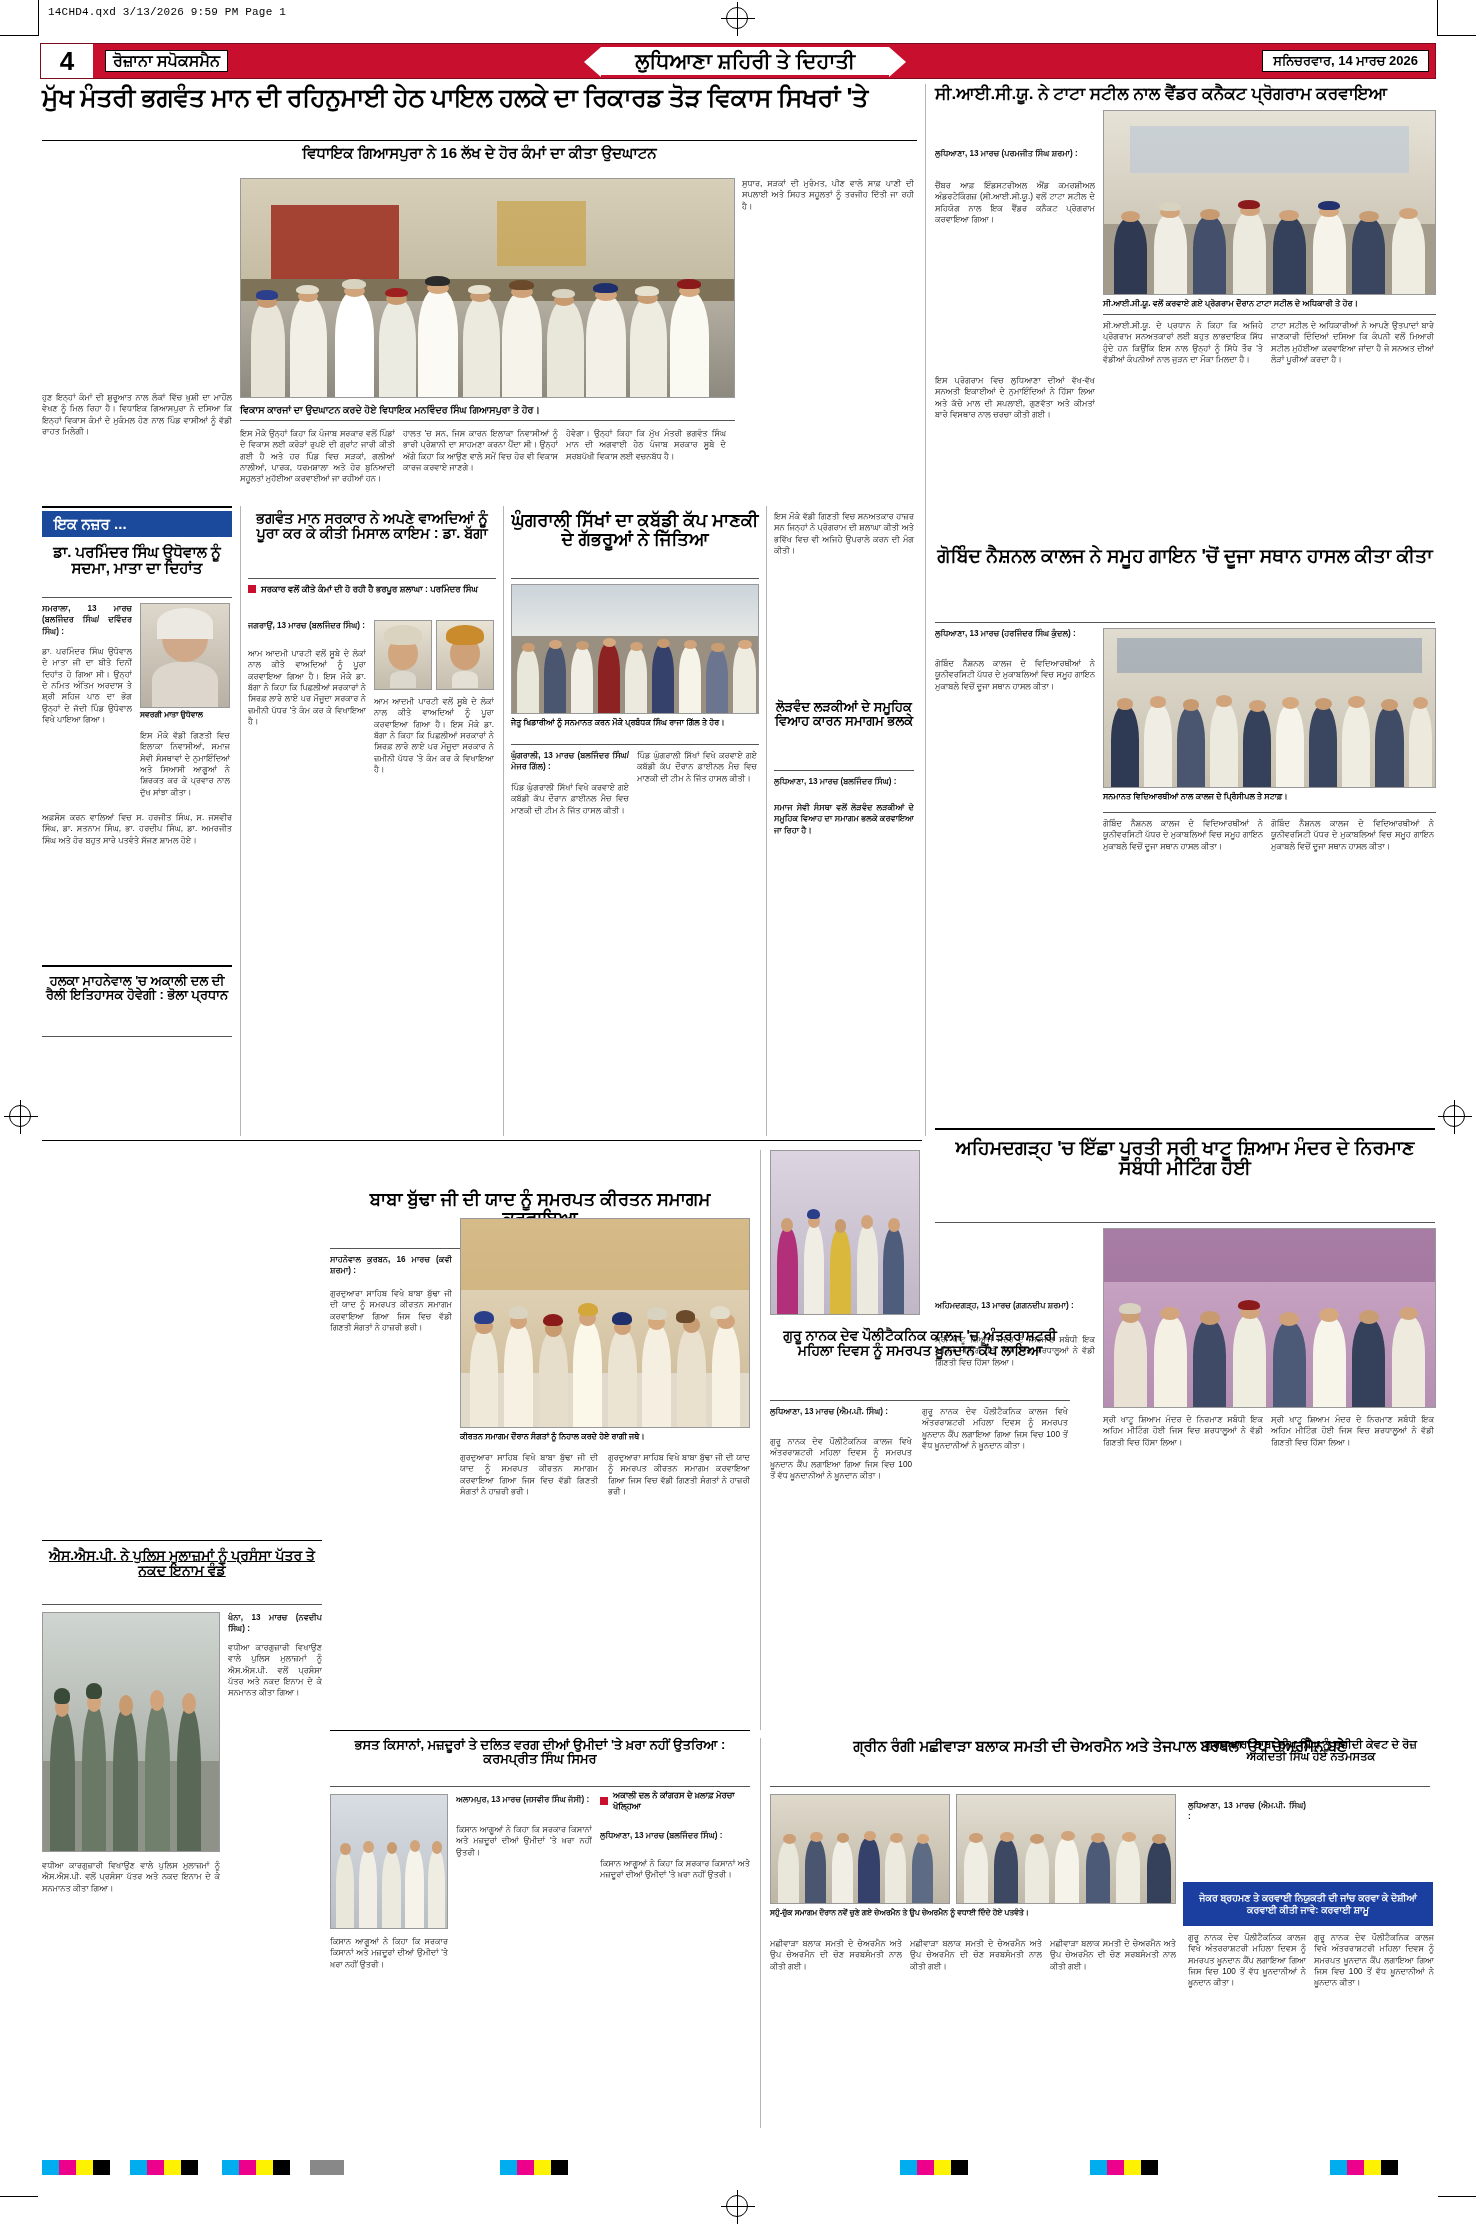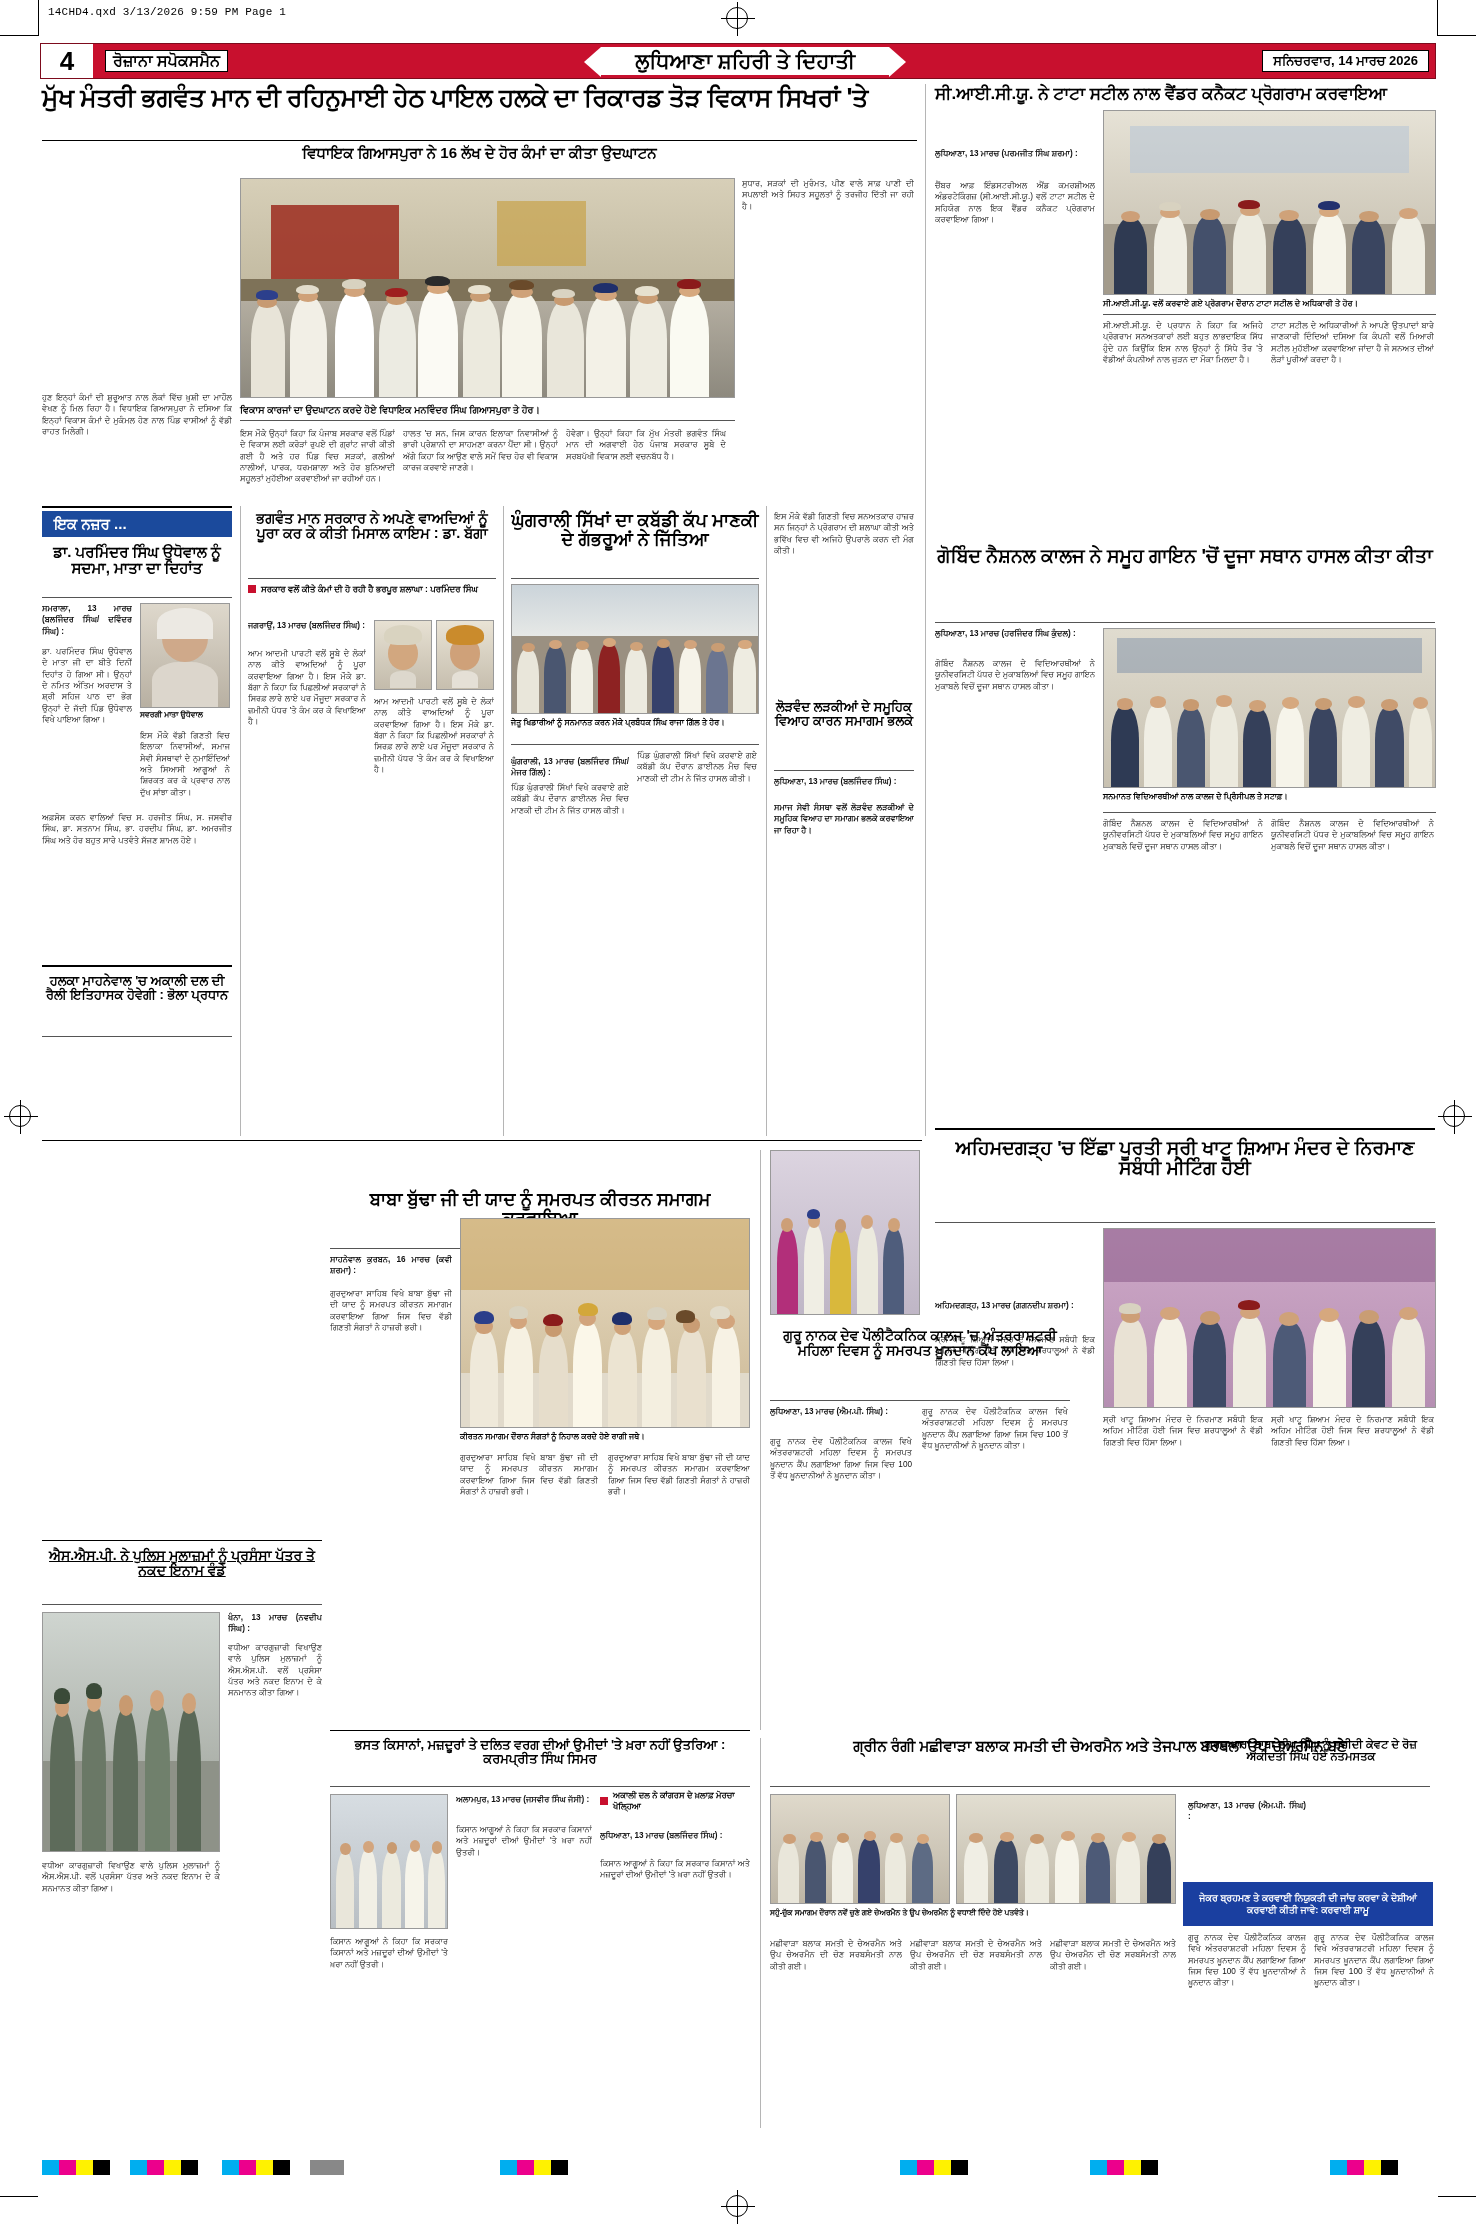--- a/index.html
+++ b/index.html
@@ -146,20 +146,21 @@
   <div class="thinrule" style="left:240px;top:420px;width:495px;"></div>
 
   <div class="col-txt" style="left:42px;top:392px;width:190px;height:160px;">ਹੁਣ ਇਨ੍ਹਾਂ ਕੰਮਾਂ ਦੀ ਸ਼ੁਰੂਆਤ ਨਾਲ ਲੋਕਾਂ ਵਿੱਚ ਖ਼ੁਸ਼ੀ ਦਾ ਮਾਹੌਲ ਵੇਖਣ ਨੂੰ ਮਿਲ ਰਿਹਾ ਹੈ। ਵਿਧਾਇਕ ਗਿਆਸਪੁਰਾ ਨੇ ਦਸਿਆ ਕਿ ਇਨ੍ਹਾਂ ਵਿਕਾਸ ਕੰਮਾਂ ਦੇ ਮੁਕੰਮਲ ਹੋਣ ਨਾਲ ਪਿੰਡ ਵਾਸੀਆਂ ਨੂੰ ਵੱਡੀ ਰਾਹਤ ਮਿਲੇਗੀ।</div>
   <div class="col-txt" style="left:240px;top:428px;width:155px;height:130px;">ਇਸ ਮੌਕੇ ਉਨ੍ਹਾਂ ਕਿਹਾ ਕਿ ਪੰਜਾਬ ਸਰਕਾਰ ਵਲੋਂ ਪਿੰਡਾਂ ਦੇ ਵਿਕਾਸ ਲਈ ਕਰੋੜਾਂ ਰੁਪਏ ਦੀ ਗ੍ਰਾਂਟ ਜਾਰੀ ਕੀਤੀ ਗਈ ਹੈ ਅਤੇ ਹਰ ਪਿੰਡ ਵਿਚ ਸੜਕਾਂ, ਗਲੀਆਂ ਨਾਲੀਆਂ, ਪਾਰਕ, ਧਰਮਸ਼ਾਲਾ ਅਤੇ ਹੋਰ ਬੁਨਿਆਦੀ ਸਹੂਲਤਾਂ ਮੁਹੱਈਆ ਕਰਵਾਈਆਂ ਜਾ ਰਹੀਆਂ ਹਨ।</div>
   <div class="col-txt" style="left:566px;top:428px;width:160px;height:130px;">ਹੋਵੇਗਾ। ਉਨ੍ਹਾਂ ਕਿਹਾ ਕਿ ਮੁੱਖ ਮੰਤਰੀ ਭਗਵੰਤ ਸਿੰਘ ਮਾਨ ਦੀ ਅਗਵਾਈ ਹੇਠ ਪੰਜਾਬ ਸਰਕਾਰ ਸੂਬੇ ਦੇ ਸਰਬਪੱਖੀ ਵਿਕਾਸ ਲਈ ਵਚਨਬੱਧ ਹੈ।</div>
   <div class="col-txt" style="left:403px;top:428px;width:155px;height:130px;">ਹਾਲਤ 'ਚ ਸਨ, ਜਿਸ ਕਾਰਨ ਇਲਾਕਾ ਨਿਵਾਸੀਆਂ ਨੂੰ ਭਾਰੀ ਪ੍ਰੇਸ਼ਾਨੀ ਦਾ ਸਾਹਮਣਾ ਕਰਨਾ ਪੈਂਦਾ ਸੀ। ਉਨ੍ਹਾਂ ਅੱਗੇ ਕਿਹਾ ਕਿ ਆਉਣ ਵਾਲੇ ਸਮੇਂ ਵਿਚ ਹੋਰ ਵੀ ਵਿਕਾਸ ਕਾਰਜ ਕਰਵਾਏ ਜਾਣਗੇ।</div>
   <div class="col-txt" style="left:742px;top:178px;width:172px;height:380px;">ਸੁਧਾਰ, ਸੜਕਾਂ ਦੀ ਮੁਰੰਮਤ, ਪੀਣ ਵਾਲੇ ਸਾਫ਼ ਪਾਣੀ ਦੀ ਸਪਲਾਈ ਅਤੇ ਸਿਹਤ ਸਹੂਲਤਾਂ ਨੂੰ ਤਰਜੀਹ ਦਿੱਤੀ ਜਾ ਰਹੀ ਹੈ।</div>
 
   <div class="col-txt" style="left:935px;top:148px;width:160px;height:30px;font-weight:bold;">ਲੁਧਿਆਣਾ, 13 ਮਾਰਚ (ਪਰਮਜੀਤ ਸਿੰਘ ਸ਼ਰਮਾ) :</div>
   <div class="col-txt" style="left:935px;top:180px;width:160px;height:190px;">ਚੈਂਬਰ ਆਫ਼ ਇੰਡਸਟਰੀਅਲ ਐਂਡ ਕਮਰਸ਼ੀਅਲ ਅੰਡਰਟੇਕਿੰਗਜ਼ (ਸੀ.ਆਈ.ਸੀ.ਯੂ.) ਵਲੋਂ ਟਾਟਾ ਸਟੀਲ ਦੇ ਸਹਿਯੋਗ ਨਾਲ ਇਕ ਵੈਂਡਰ ਕਨੈਕਟ ਪ੍ਰੋਗਰਾਮ ਕਰਵਾਇਆ ਗਿਆ।</div>
+  <div class="col-txt" style="left:935px;top:375px;width:160px;height:225px;">ਇਸ ਪ੍ਰੋਗਰਾਮ ਵਿਚ ਲੁਧਿਆਣਾ ਦੀਆਂ ਵੱਖ-ਵੱਖ ਸਨਅਤੀ ਇਕਾਈਆਂ ਦੇ ਨੁਮਾਇੰਦਿਆਂ ਨੇ ਹਿੱਸਾ ਲਿਆ ਅਤੇ ਕੱਚੇ ਮਾਲ ਦੀ ਸਪਲਾਈ, ਗੁਣਵੱਤਾ ਅਤੇ ਕੀਮਤਾਂ ਬਾਰੇ ਵਿਸਥਾਰ ਨਾਲ ਚਰਚਾ ਕੀਤੀ ਗਈ।</div>
   <div class="col-txt" style="left:1103px;top:320px;width:160px;height:280px;">ਸੀ.ਆਈ.ਸੀ.ਯੂ. ਦੇ ਪ੍ਰਧਾਨ ਨੇ ਕਿਹਾ ਕਿ ਅਜਿਹੇ ਪ੍ਰੋਗਰਾਮ ਸਨਅਤਕਾਰਾਂ ਲਈ ਬਹੁਤ ਲਾਭਦਾਇਕ ਸਿੱਧ ਹੁੰਦੇ ਹਨ ਕਿਉਂਕਿ ਇਸ ਨਾਲ ਉਨ੍ਹਾਂ ਨੂੰ ਸਿੱਧੇ ਤੌਰ 'ਤੇ ਵੱਡੀਆਂ ਕੰਪਨੀਆਂ ਨਾਲ ਜੁੜਨ ਦਾ ਮੌਕਾ ਮਿਲਦਾ ਹੈ।</div>
   <div class="col-txt" style="left:1271px;top:320px;width:163px;height:280px;">ਟਾਟਾ ਸਟੀਲ ਦੇ ਅਧਿਕਾਰੀਆਂ ਨੇ ਆਪਣੇ ਉਤਪਾਦਾਂ ਬਾਰੇ ਜਾਣਕਾਰੀ ਦਿੰਦਿਆਂ ਦਸਿਆ ਕਿ ਕੰਪਨੀ ਵਲੋਂ ਮਿਆਰੀ ਸਟੀਲ ਮੁਹੱਈਆ ਕਰਵਾਇਆ ਜਾਂਦਾ ਹੈ ਜੋ ਸਨਅਤ ਦੀਆਂ ਲੋੜਾਂ ਪੂਰੀਆਂ ਕਰਦਾ ਹੈ।</div>
 
   <div class="photo" style="left:1103px;top:110px;width:333px;height:185px;">
     <div class="ph-inner">
       <div class="wall" style="height:62%;background:linear-gradient(#e6e2d6,#cfc9ba);"></div>
       <div style="position:absolute;left:0;right:0;bottom:0;height:38%;background:#a39b8c;"></div>
       <div style="position:absolute;left:8%;top:8%;width:84%;height:26%;background:#b9c7d6;opacity:.6;"></div>
       <div class="crowd" style="height:56%;">
         <div class="fig" style="left:3%;width:10%;height:74%;background:#2f3a52;"></div>
@@ -259,21 +260,21 @@
         <div class="head" style="left:70%;bottom:71%;width:5.4%;height:10%;background:#d2a47c;"></div>
         <div class="fig" style="left:79%;width:9%;height:72%;background:#6b7590;"></div>
         <div class="head" style="left:81%;bottom:68%;width:5.4%;height:10%;background:#c99d74;"></div>
         <div class="fig" style="left:90%;width:9%;height:76%;background:#eeece1;"></div>
         <div class="head" style="left:92%;bottom:72%;width:5.4%;height:10%;background:#d6a87e;"></div>
       </div>
     </div>
   </div>
   <div class="cap" style="left:511px;top:718px;width:248px;font-size:8px;">ਜੇਤੂ ਖਿਡਾਰੀਆਂ ਨੂੰ ਸਨਮਾਨਤ ਕਰਨ ਮੌਕੇ ਪ੍ਰਬੰਧਕ ਸਿੰਘ ਰਾਜਾ ਗਿੱਲ ਤੇ ਹੋਰ।</div>
   <div class="thinrule" style="left:511px;top:744px;width:248px;"></div>
-  <div class="col-txt" style="left:511px;top:750px;width:118px;height:30px;font-weight:bold;margin-top:6px;">ਘੁੰਗਰਾਲੀ, 13 ਮਾਰਚ (ਬਲਜਿੰਦਰ ਸਿੰਘ/ਮੇਜਰ ਗਿੱਲ) :</div>
+  <div class="col-txt" style="left:511px;top:750px;width:118px;height:30px;font-weight:bold;">ਘੁੰਗਰਾਲੀ, 13 ਮਾਰਚ (ਬਲਜਿੰਦਰ ਸਿੰਘ/ਮੇਜਰ ਗਿੱਲ) :</div>
   <div class="col-txt" style="left:511px;top:782px;width:118px;height:350px;">ਪਿੰਡ ਘੁੰਗਰਾਲੀ ਸਿੱਖਾਂ ਵਿਖੇ ਕਰਵਾਏ ਗਏ ਕਬੱਡੀ ਕੱਪ ਦੌਰਾਨ ਫ਼ਾਈਨਲ ਮੈਚ ਵਿਚ ਮਾਣਕੀ ਦੀ ਟੀਮ ਨੇ ਜਿੱਤ ਹਾਸਲ ਕੀਤੀ।</div>
   <div class="col-txt" style="left:637px;top:750px;width:120px;height:382px;">ਪਿੰਡ ਘੁੰਗਰਾਲੀ ਸਿੱਖਾਂ ਵਿਖੇ ਕਰਵਾਏ ਗਏ ਕਬੱਡੀ ਕੱਪ ਦੌਰਾਨ ਫ਼ਾਈਨਲ ਮੈਚ ਵਿਚ ਮਾਣਕੀ ਦੀ ਟੀਮ ਨੇ ਜਿੱਤ ਹਾਸਲ ਕੀਤੀ।</div>
 
   <div class="vline" style="left:766px;top:506px;height:630px;"></div>
   <div class="col-txt" style="left:774px;top:511px;width:140px;height:180px;">ਇਸ ਮੌਕੇ ਵੱਡੀ ਗਿਣਤੀ ਵਿਚ ਸਨਅਤਕਾਰ ਹਾਜ਼ਰ ਸਨ ਜਿਨ੍ਹਾਂ ਨੇ ਪ੍ਰੋਗਰਾਮ ਦੀ ਸ਼ਲਾਘਾ ਕੀਤੀ ਅਤੇ ਭਵਿੱਖ ਵਿਚ ਵੀ ਅਜਿਹੇ ਉਪਰਾਲੇ ਕਰਨ ਦੀ ਮੰਗ ਕੀਤੀ।</div>
   <div class="hl" style="left:774px;top:700px;width:140px;font-size:13px;text-align:center;">ਲੋੜਵੰਦ ਲੜਕੀਆਂ ਦੇ ਸਮੂਹਿਕ ਵਿਆਹ ਕਾਰਨ ਸਮਾਗਮ ਭਲਕੇ</div>
   <div class="thinrule" style="left:774px;top:770px;width:140px;"></div>
   <div class="col-txt" style="left:774px;top:776px;width:140px;height:24px;font-weight:bold;">ਲੁਧਿਆਣਾ, 13 ਮਾਰਚ (ਬਲਜਿੰਦਰ ਸਿੰਘ) :</div>
   <div class="col-txt" style="left:774px;top:802px;width:140px;height:330px;font-weight:bold;">ਸਮਾਜ ਸੇਵੀ ਸੰਸਥਾ ਵਲੋਂ ਲੋੜਵੰਦ ਲੜਕੀਆਂ ਦੇ ਸਮੂਹਿਕ ਵਿਆਹ ਦਾ ਸਮਾਗਮ ਭਲਕੇ ਕਰਵਾਇਆ ਜਾ ਰਿਹਾ ਹੈ।</div>
 

